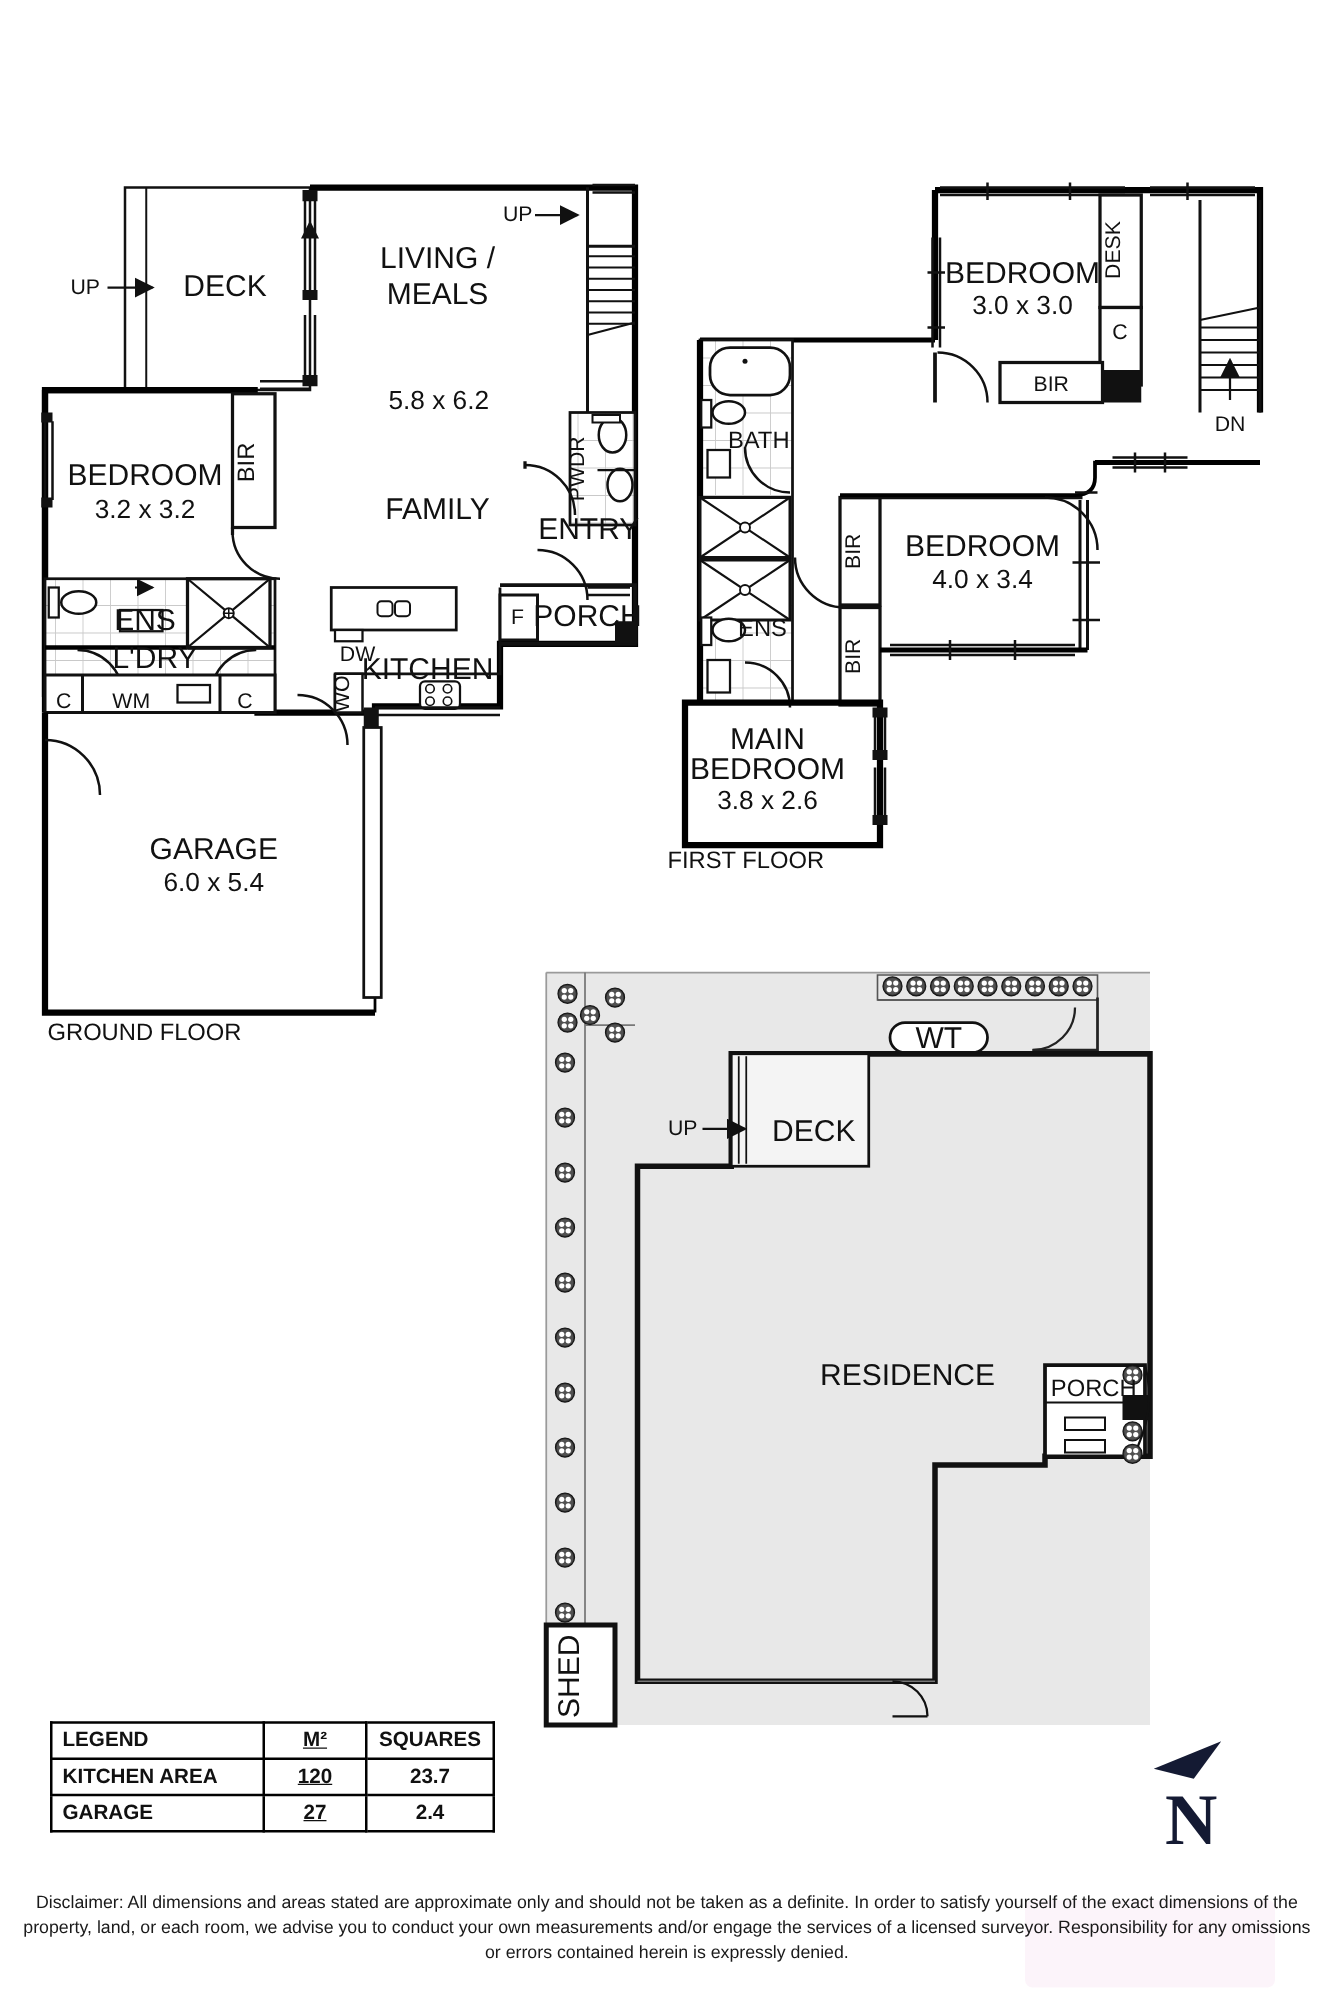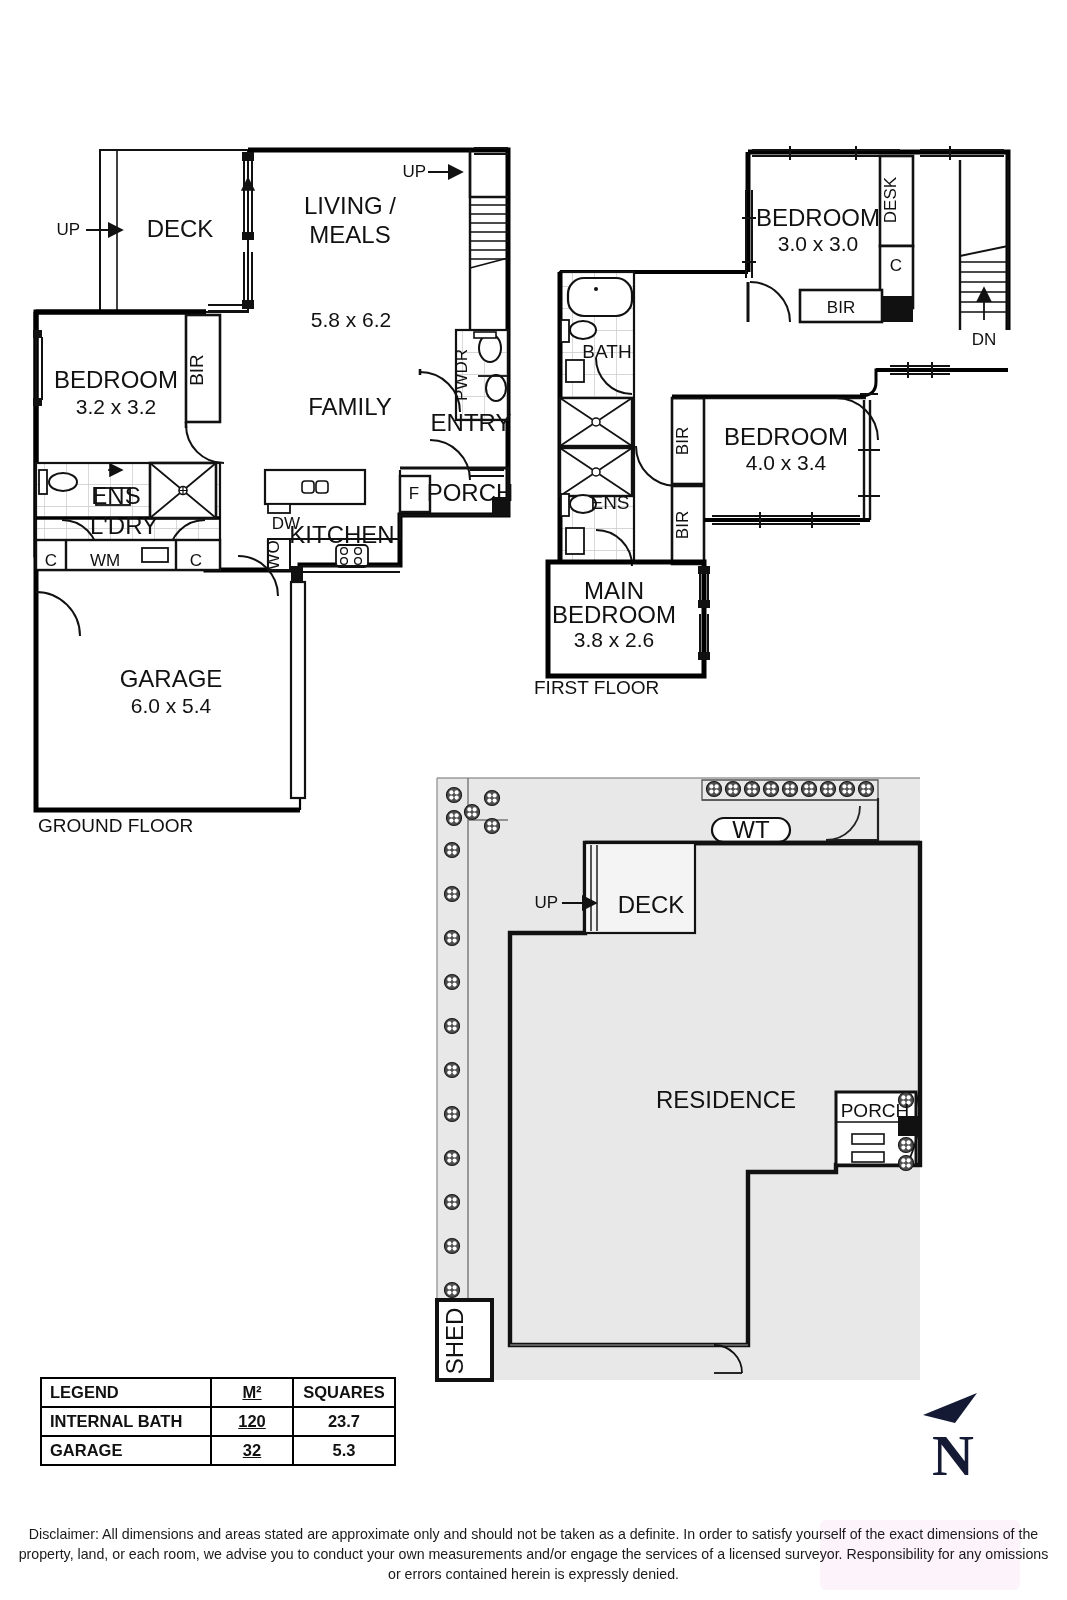--- a/index.html
+++ b/index.html
@@ -14,21 +14,21 @@
   .rtiny{font-size:17px;}
   .floorlabel{font-size:19px;}
   .legend-tbl{position:absolute;left:40px;top:1377px;border-collapse:collapse;
               font-size:16.5px;font-weight:bold;}
   .legend-tbl td,.legend-tbl th{border:2px solid #000;padding:4px 8px;
        text-align:center;font-weight:bold;font-family:"Liberation Sans",sans-serif;}
   .legend-tbl .lcell{text-align:left;width:152px;margin-top:41px;}
   .legend-tbl .m2{width:64px;text-decoration:underline;}
   .legend-tbl .sq{width:84px;margin-left:26px;}
   #disclaimer{position:absolute;left:18px;top:1512px;width:1031px;
-       text-align:center;font-size:14.2px;line-height:1.42;color:#1a1a1a;margin-top:12px;}
+       text-align:center;font-size:14.2px;line-height:1.42;color:#1a1a1a;}
   #northwrap{position:absolute;left:915px;top:1375px;width:90px;height:110px;}
   .wm{position:absolute;left:820px;top:1520px;width:200px;height:70px;
       opacity:.045;background:#b08;border-radius:6px;}
 </style>
 </head>
 <body>
 
 <div id="sheet">
 
 <svg width="1067" height="1600" viewBox="0 0 1067 1600">
@@ -438,28 +438,28 @@
 </svg>
 
 <table class="legend-tbl">
   <tbody>
         <tr>
     <th class="lcell">LEGEND</th>
     <th class="m2">M²</th>
     <th class="sq">SQUARES</th>
   </tr>
   <tr>
-    <td class="lcell">INTERNAL BATH</td>
+    <td class="lcell">KITCHEN AREA</td>
     <td class="m2">120</td>
     <td class="sq">23.7</td>
   </tr>
   <tr>
     <td class="lcell">GARAGE</td>
-    <td class="m2">32</td>
-    <td class="sq">5.3</td>
+    <td class="m2">27</td>
+    <td class="sq">2.4</td>
   </tr>
 </tbody>
     </table>
 
 <div id="northwrap">
   <svg width="90" height="110" viewBox="0 0 90 110">
     <path d="M8 40 L62 18 L40 48 Z" fill="#141a33"></path>
     <text x="38" y="100" text-anchor="middle" fill="#141a33" font-family="Liberation Serif, serif" font-size="58" font-weight="bold">N</text>
   </svg>
 </div>

